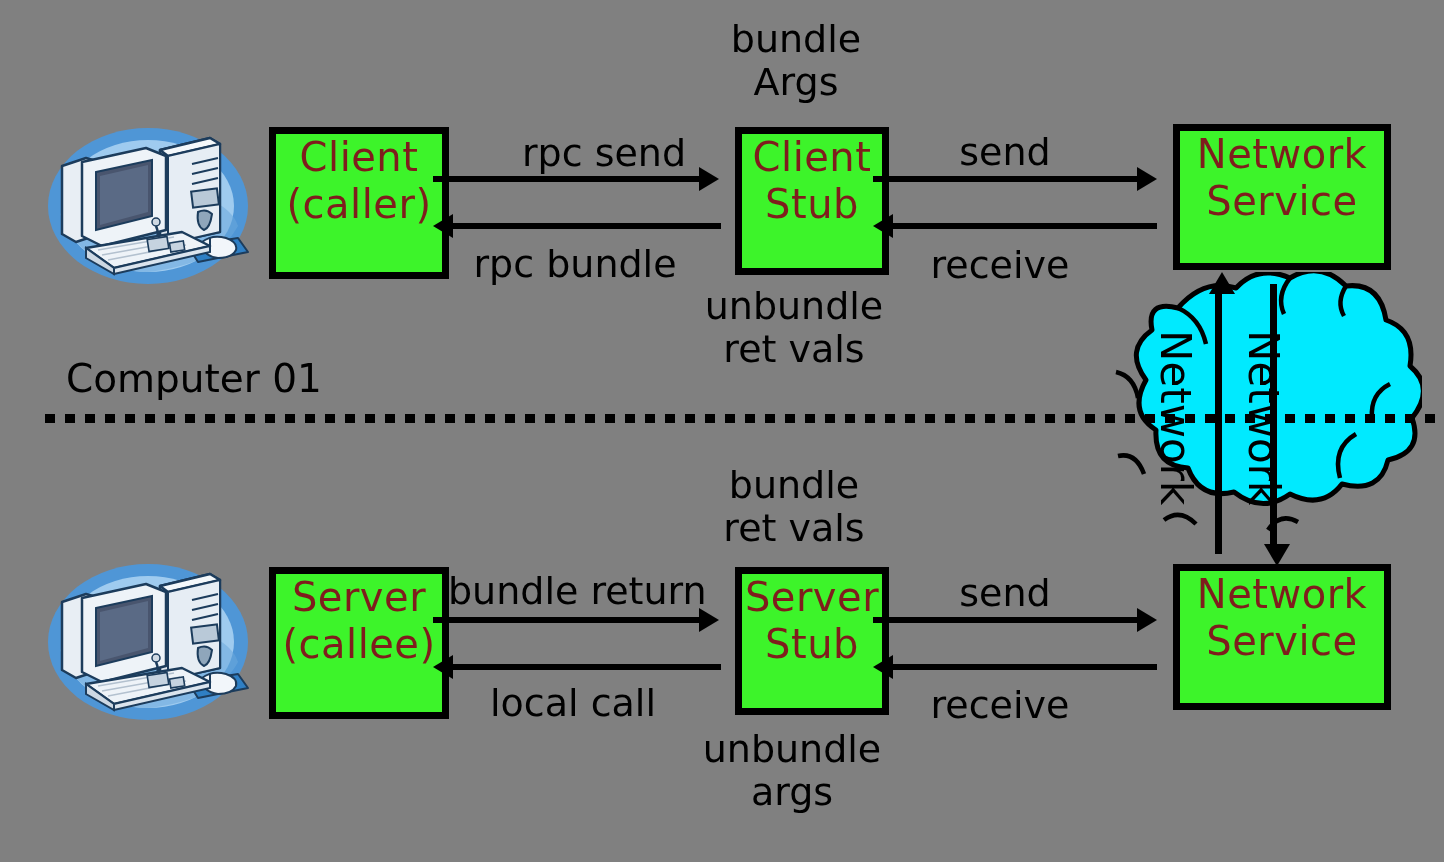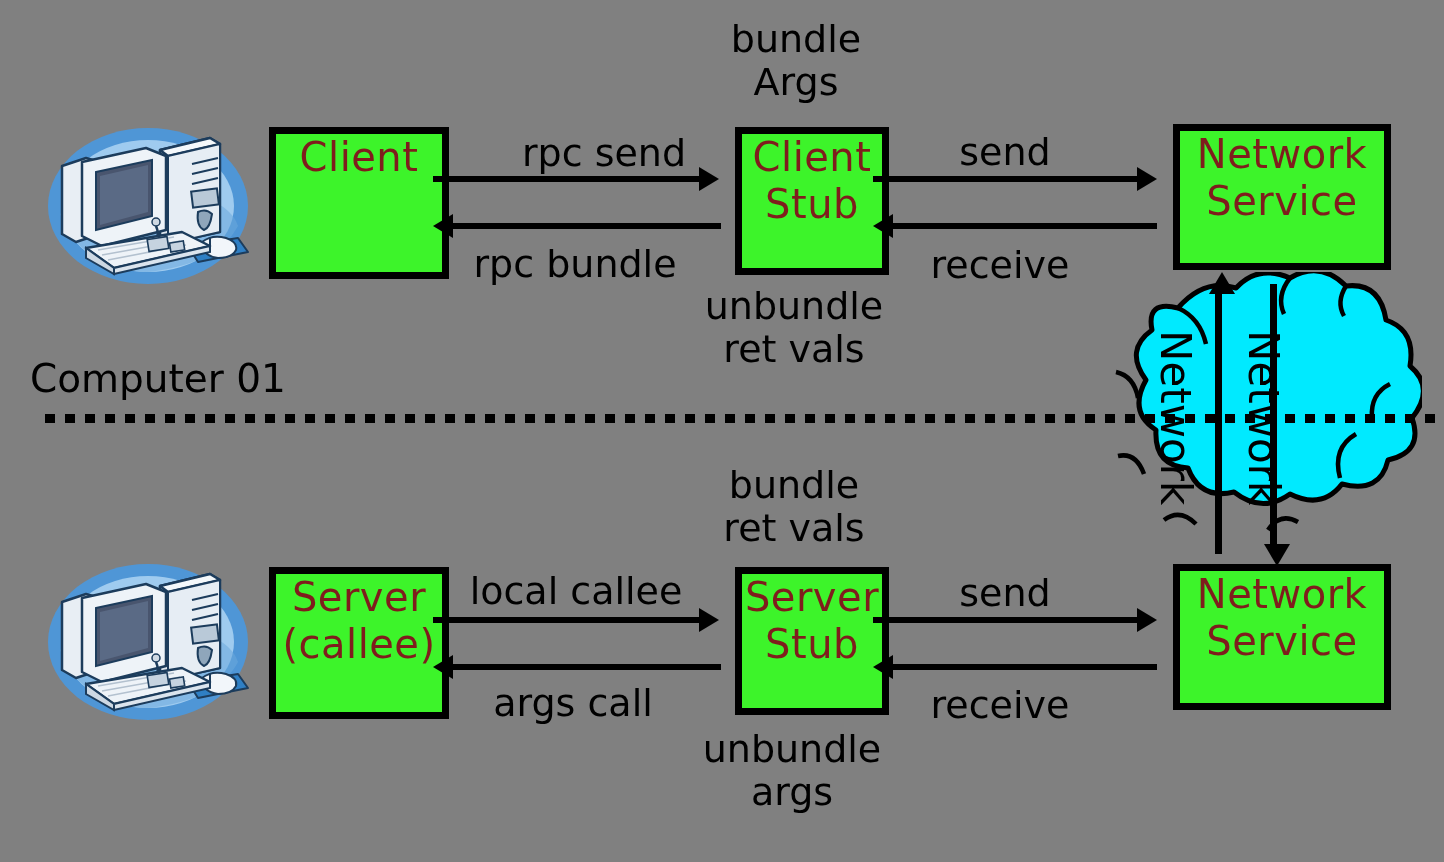--- a/index.html
+++ b/index.html
@@ -39,21 +39,21 @@
   
   .lbl{
     position:absolute;
     color:#000;
     font-family:"DejaVu Sans", sans-serif;
     font-size:38px;
     line-height:1.12;
     white-space:nowrap;
     text-align:center;
   }
-  .lbl.sys{font-size:39px;text-align:left;}
+  .lbl.sys{font-size:39px;text-align:left;margin-left:36px;}
 
   
   .arrow-h{
     position:absolute;
     height:6px;
     background:#000;
   }
   .head-r{
     position:absolute;
     width:0;height:0;
@@ -219,20 +219,21 @@
   <div class="netword down" style="left:1288px;top:330px;">Network</div>
 
   <div class="vline" style="left:1215px;top:292px;height:262px;"></div>
   <div class="head-u" style="left:1209px;top:272px;"></div>
 
   <div class="vline" style="left:1270px;top:284px;height:262px;"></div>
   <div class="head-d" style="left:1264px;top:544px;"></div>
 
   <div class="box" style="left:253px;top:127px;width:180px;height:152px;">
     <span class="l1">Client</span>
+    <span class="l2">(caller)</span>
   </div>
 
   <div class="box" style="left:719px;top:127px;width:154px;height:148px;">
     <span class="l1">Client</span>
     <span class="l2">Stub</span>
   </div>
 
   <div class="box" style="left:1157px;top:124px;width:218px;height:146px;">
     <span class="l1">Network</span>
     <span class="l2">Service</span>
@@ -289,25 +290,25 @@
     <span>ret vals</span>
   </div>
 
   <div class="lbl" style="left:672px;top:728px;width:240px;">
     <span>unbundle</span><br>
     <span>args</span>
   </div>
 
   <div class="arrow-h" style="left:433px;top:617px;width:268px;"></div>
   <div class="head-r" style="left:699px;top:608px;"></div>
-  <div class="lbl" style="left:448px;top:570px;width:256px;">local callee</div>
+  <div class="lbl" style="left:448px;top:570px;width:256px;">bundle return</div>
 
   <div class="arrow-h" style="left:453px;top:664px;width:268px;"></div>
   <div class="head-l" style="left:433px;top:655px;"></div>
-  <div class="lbl" style="left:462px;top:682px;width:222px;">args call</div>
+  <div class="lbl" style="left:462px;top:682px;width:222px;">local call</div>
 
   <div class="arrow-h" style="left:873px;top:617px;width:266px;"></div>
   <div class="head-r" style="left:1137px;top:608px;"></div>
   <div class="lbl" style="left:920px;top:572px;width:170px;">send</div>
 
   <div class="arrow-h" style="left:893px;top:664px;width:264px;"></div>
   <div class="head-l" style="left:873px;top:655px;"></div>
   <div class="lbl" style="left:905px;top:684px;width:190px;">receive</div>
 
 </div>

